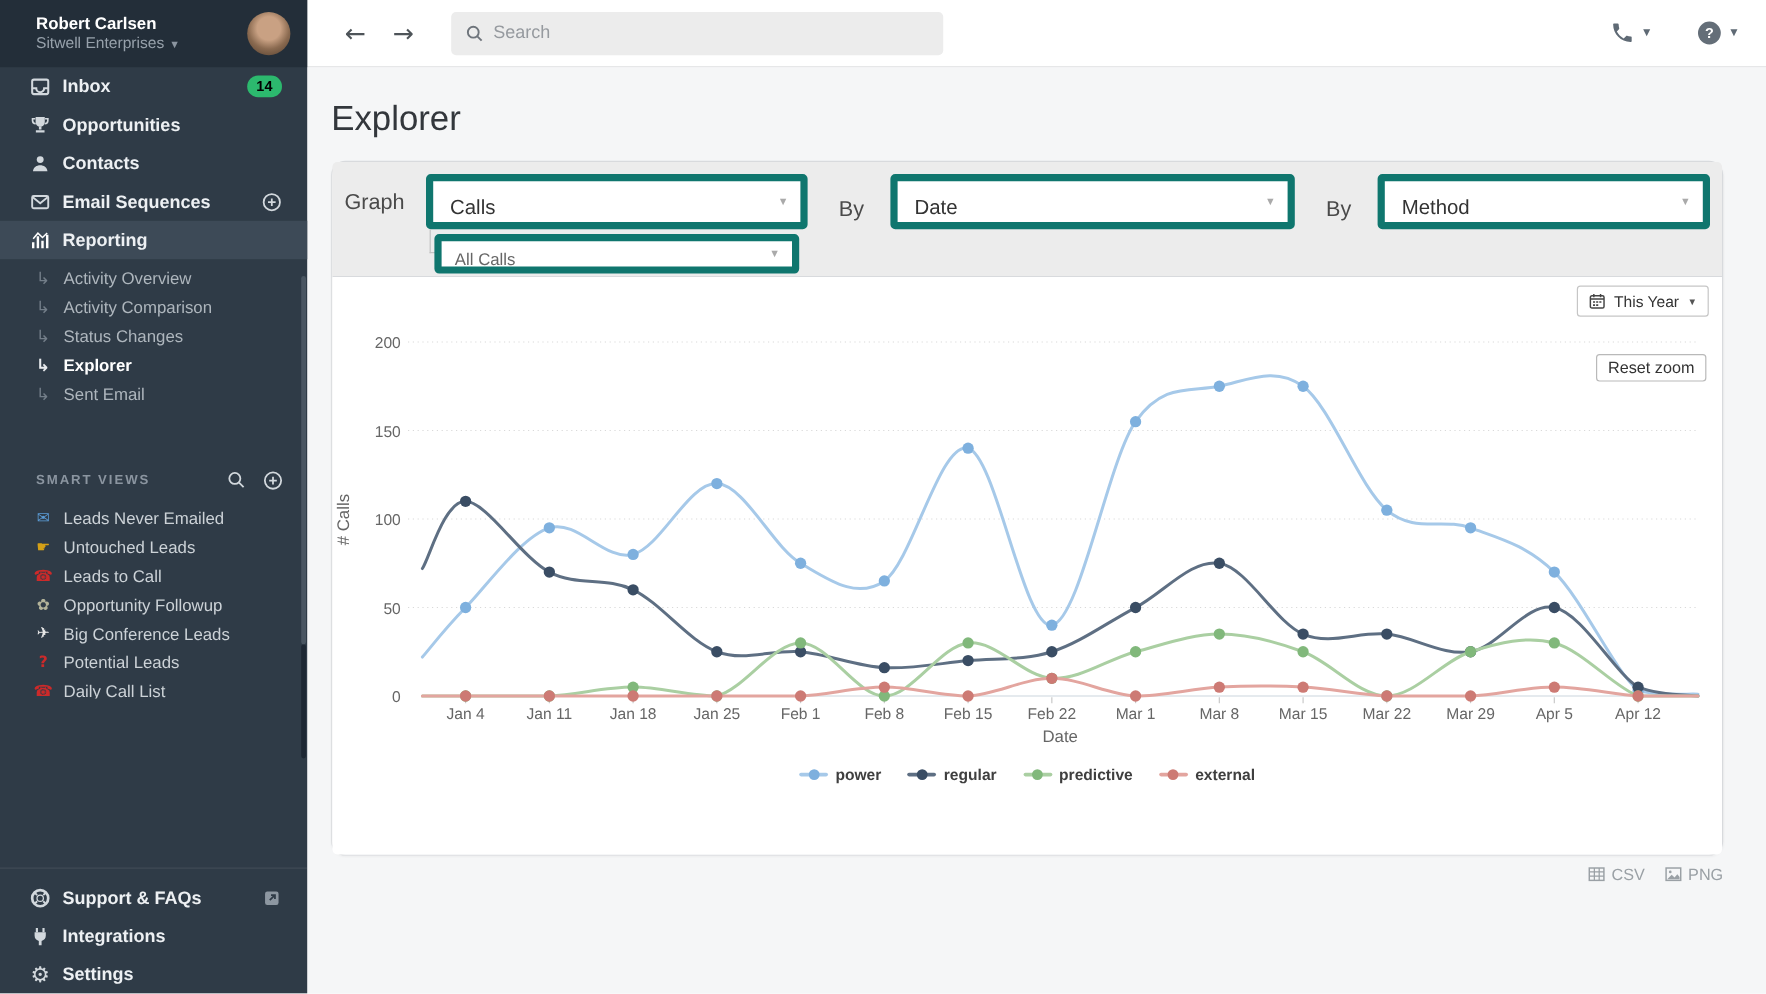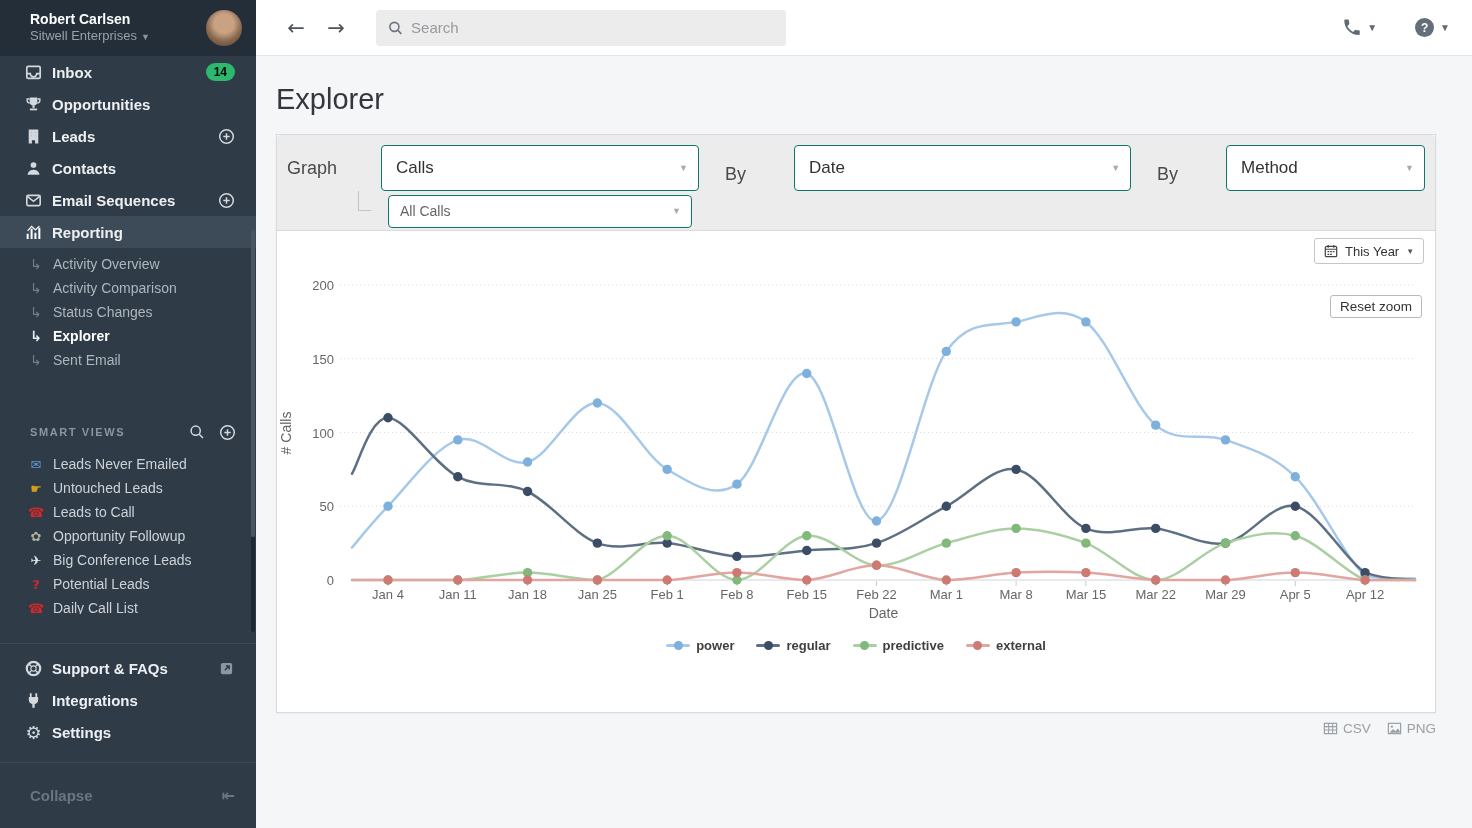--- a/index.html
+++ b/index.html
@@ -54,27 +54,27 @@
   .searchbox input::placeholder { color:#969a9f; }
   .tb-right { margin-left:auto; display:flex; align-items:center; }
   .tb-group { display:flex; align-items:center; cursor:pointer; }
   .tb-group + .tb-group { margin-left:38px; }
   .tb-caret { font-size:10px; color:#5f6a75; margin-left:6px; }
   .help-circle { width:19px; height:19px; border-radius:50%; background:#646e78; color:#fff; font-size:12px; font-weight:700; display:flex; align-items:center; justify-content:center; }
 
   .content { padding:0 36px 0 20px; }
   .page-title { margin-top:27px; font-size:29px; font-weight:500; color:#33373c; }
 
-  .panel { margin-top:18px; background:#fff; border:1px solid #d8dadd; border-radius:0; box-shadow:0 1px 2px rgba(0,0,0,.04); }
+  .panel { margin-top:18px; background:#fff; border:1px solid #d8dadd; border-radius:12px; box-shadow:0 1px 2px rgba(0,0,0,.04); }
   .filterbar { position:relative; height:96px; background:#ececec; border-bottom:1px solid #d8dadd; border-radius:4px 4px 0 0; }
   .flt-row { position:absolute; top:10px; left:0; right:10px; display:flex; align-items:center; }
   .flt-label { font-size:18px; color:#4a4a4a; }
   .flt-label.graph { margin:0 18px 0 10px; }
   .flt-label.by { margin:12px 22px 0 26px; }
-  .select { position:relative; background:#fff; border:1px solid #0f766e; border-radius:4px; height:46px; line-height:44px; font-size:17px; color:#333; padding:0 26px 0 14px; cursor:pointer;margin-left:26px; }
+  .select { position:relative; background:#fff; border:6px solid #0f766e; border-radius:4px; height:46px; line-height:44px; font-size:17px; color:#333; padding:0 26px 0 14px; cursor:pointer; }
   .select .sel-caret { position:absolute; right:10px; top:0; bottom:0; display:flex; align-items:center; font-size:9px; color:#aaa; }
   .sel-graph { width:318px; }
   .sel-by1 { width:337px; }
   .sel-by2 { flex:1; }
   .flt-connector { position:absolute; left:81px; top:56px; width:13px; height:20px; border-left:1px solid #c3c3c3; border-bottom:1px solid #c3c3c3; }
   .sel-sub { position:absolute; left:85px; top:60px; width:304px; height:33px; line-height:31px; font-size:14px; color:#666; padding:0 22px 0 11px; }
 
   
   .chartwrap { position:relative; height:481px; background:#fff; border-radius:0 0 4px 4px; }
   #chart-svg { position:absolute; left:0; top:0; }
@@ -125,38 +125,20 @@
             <path d="M4.2 2.8H2v1.3a2.6 2.6 0 0 0 2.5 2.6M11.8 2.8H14v1.3a2.6 2.6 0 0 1-2.5 2.6" fill="none" stroke-width="1.3"></path>
             <path class="f" d="M7 8.8h2v2.4H7z"></path>
             <path class="f" d="M4.6 11.8h6.8v1.7H4.6z"></path>
           </svg>
         </span>
       <span class="lbl">Opportunities</span>
     </div>
     <div class="sb-row">
       <span class="ic">
           <svg class="icn" width="17" height="17" viewBox="0 0 16 16">
-            <path class="f" d="M3.5 1.5h9V14.5h-3v-3h-3v3h-3z"></path>
-            <rect x="5.3" y="3.4" width="1.7" height="1.7" fill="#2f3b47" stroke="none"></rect>
-            <rect x="9" y="3.4" width="1.7" height="1.7" fill="#2f3b47" stroke="none"></rect>
-            <rect x="5.3" y="6.6" width="1.7" height="1.7" fill="#2f3b47" stroke="none"></rect>
-            <rect x="9" y="6.6" width="1.7" height="1.7" fill="#2f3b47" stroke="none"></rect>
-          </svg>
-        </span>
-      <span class="lbl">Leads</span>
-      <span class="ic" style="margin:0">
-          <svg class="icn" width="17" height="17" viewBox="0 0 16 16">
-            <circle cx="8" cy="8" r="6.4" fill="none" stroke="#97a1ab" stroke-width="1.4"></circle>
-            <path d="M8 5v6M5 8h6" stroke="#97a1ab" stroke-width="1.4"></path>
-          </svg>
-        </span>
-    </div>
-    <div class="sb-row">
-      <span class="ic">
-          <svg class="icn" width="17" height="17" viewBox="0 0 16 16">
             <circle class="f" cx="8" cy="4.7" r="2.7"></circle>
             <path class="f" d="M2.3 13.8c.5-3 2.8-4.6 5.7-4.6s5.2 1.6 5.7 4.6z"></path>
           </svg>
         </span>
       <span class="lbl">Contacts</span>
     </div>
     <div class="sb-row">
       <span class="ic">
           <svg class="icn" width="17" height="17" viewBox="0 0 16 16">
             <rect x="1.7" y="3.2" width="12.6" height="9.6" rx="1.2" fill="none" stroke-width="1.5"></rect>
@@ -276,24 +258,20 @@
             <path class="f" d="M3.6 4.6h8.8v2.6a4.4 4.4 0 0 1-3.3 4.2v3.4H6.9v-3.4a4.4 4.4 0 0 1-3.3-4.2z"></path>
           </svg>
         </span>
       <span class="lbl">Integrations</span>
     </div>
     <div class="sb-row">
       <span class="ic">
           <span class="gear-glyph">⚙</span>
         </span>
       <span class="lbl">Settings</span>
-    </div>
-    <div class="sb-collapse">
-      <span class="lbl">Collapse</span>
-      <span style="font-family:'DejaVu Sans',sans-serif;font-size:16px;">⇤</span>
     </div>
   </div>
   <div class="sb-scrollthumb"></div>
   <div class="sb-scrolltrack"></div>
 </div>
 
 <div class="main">
   <div class="topbar">
     <span class="nav-arrow">←</span>
     <span class="nav-arrow">→</span>

